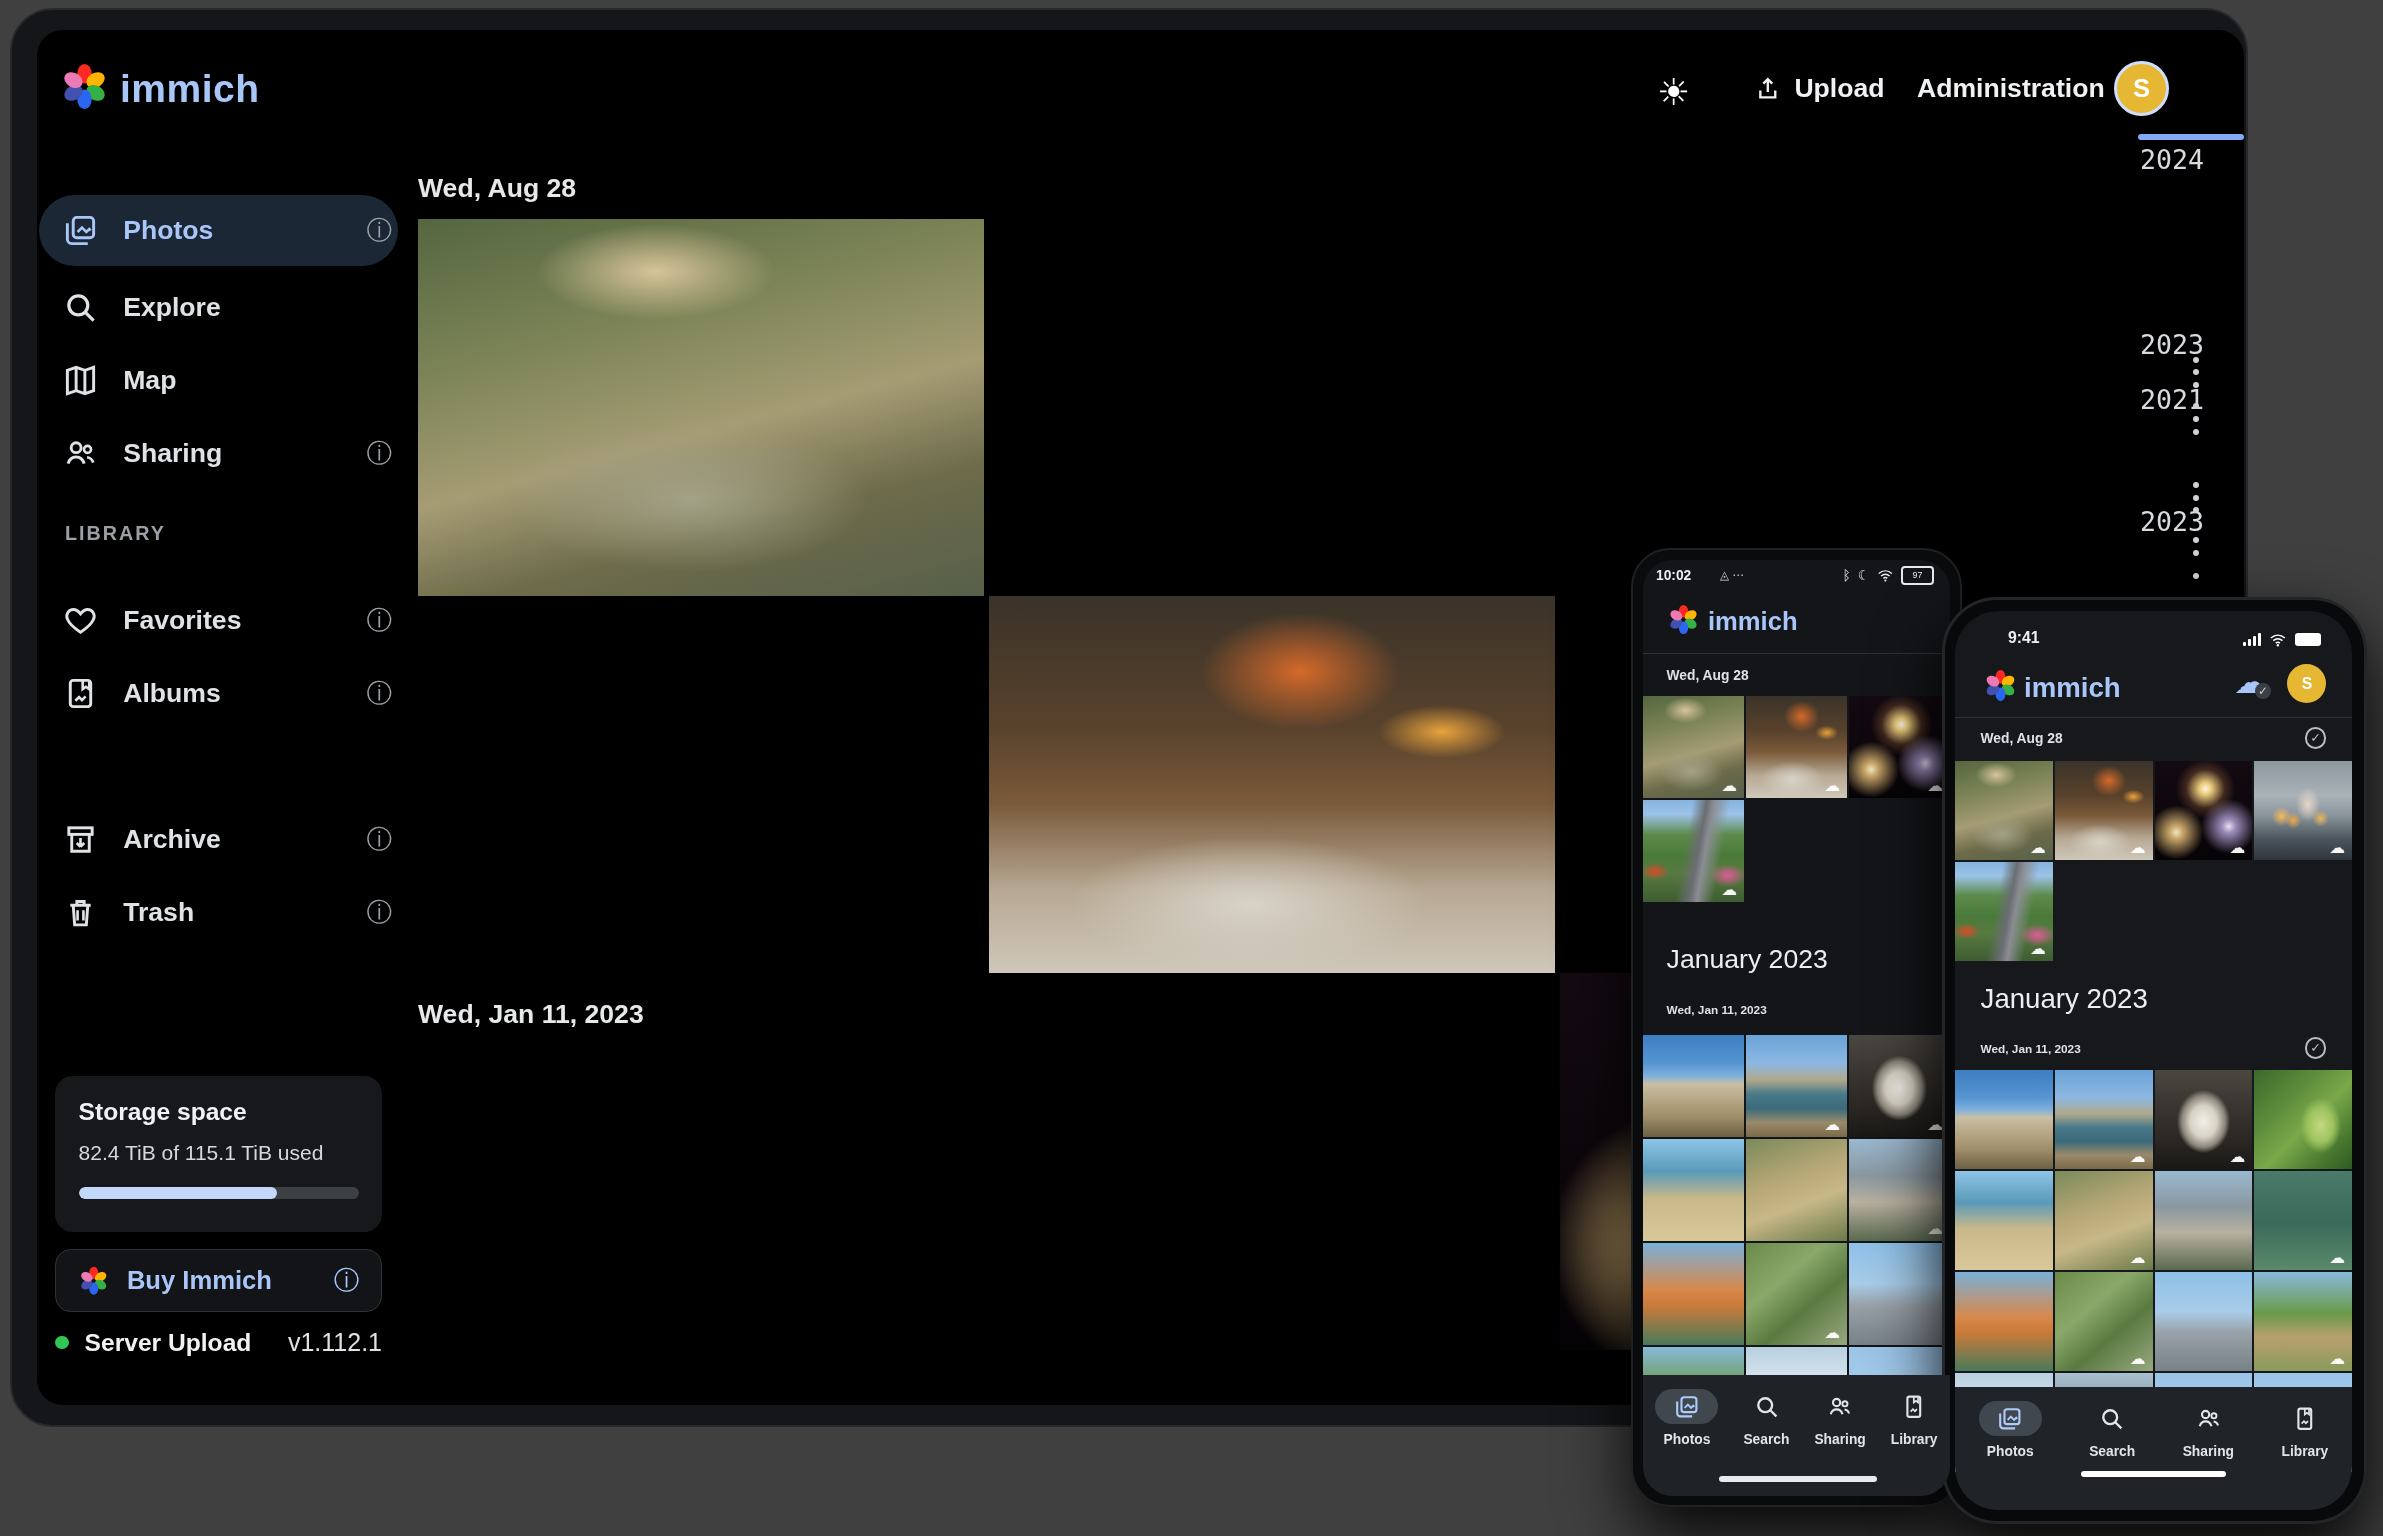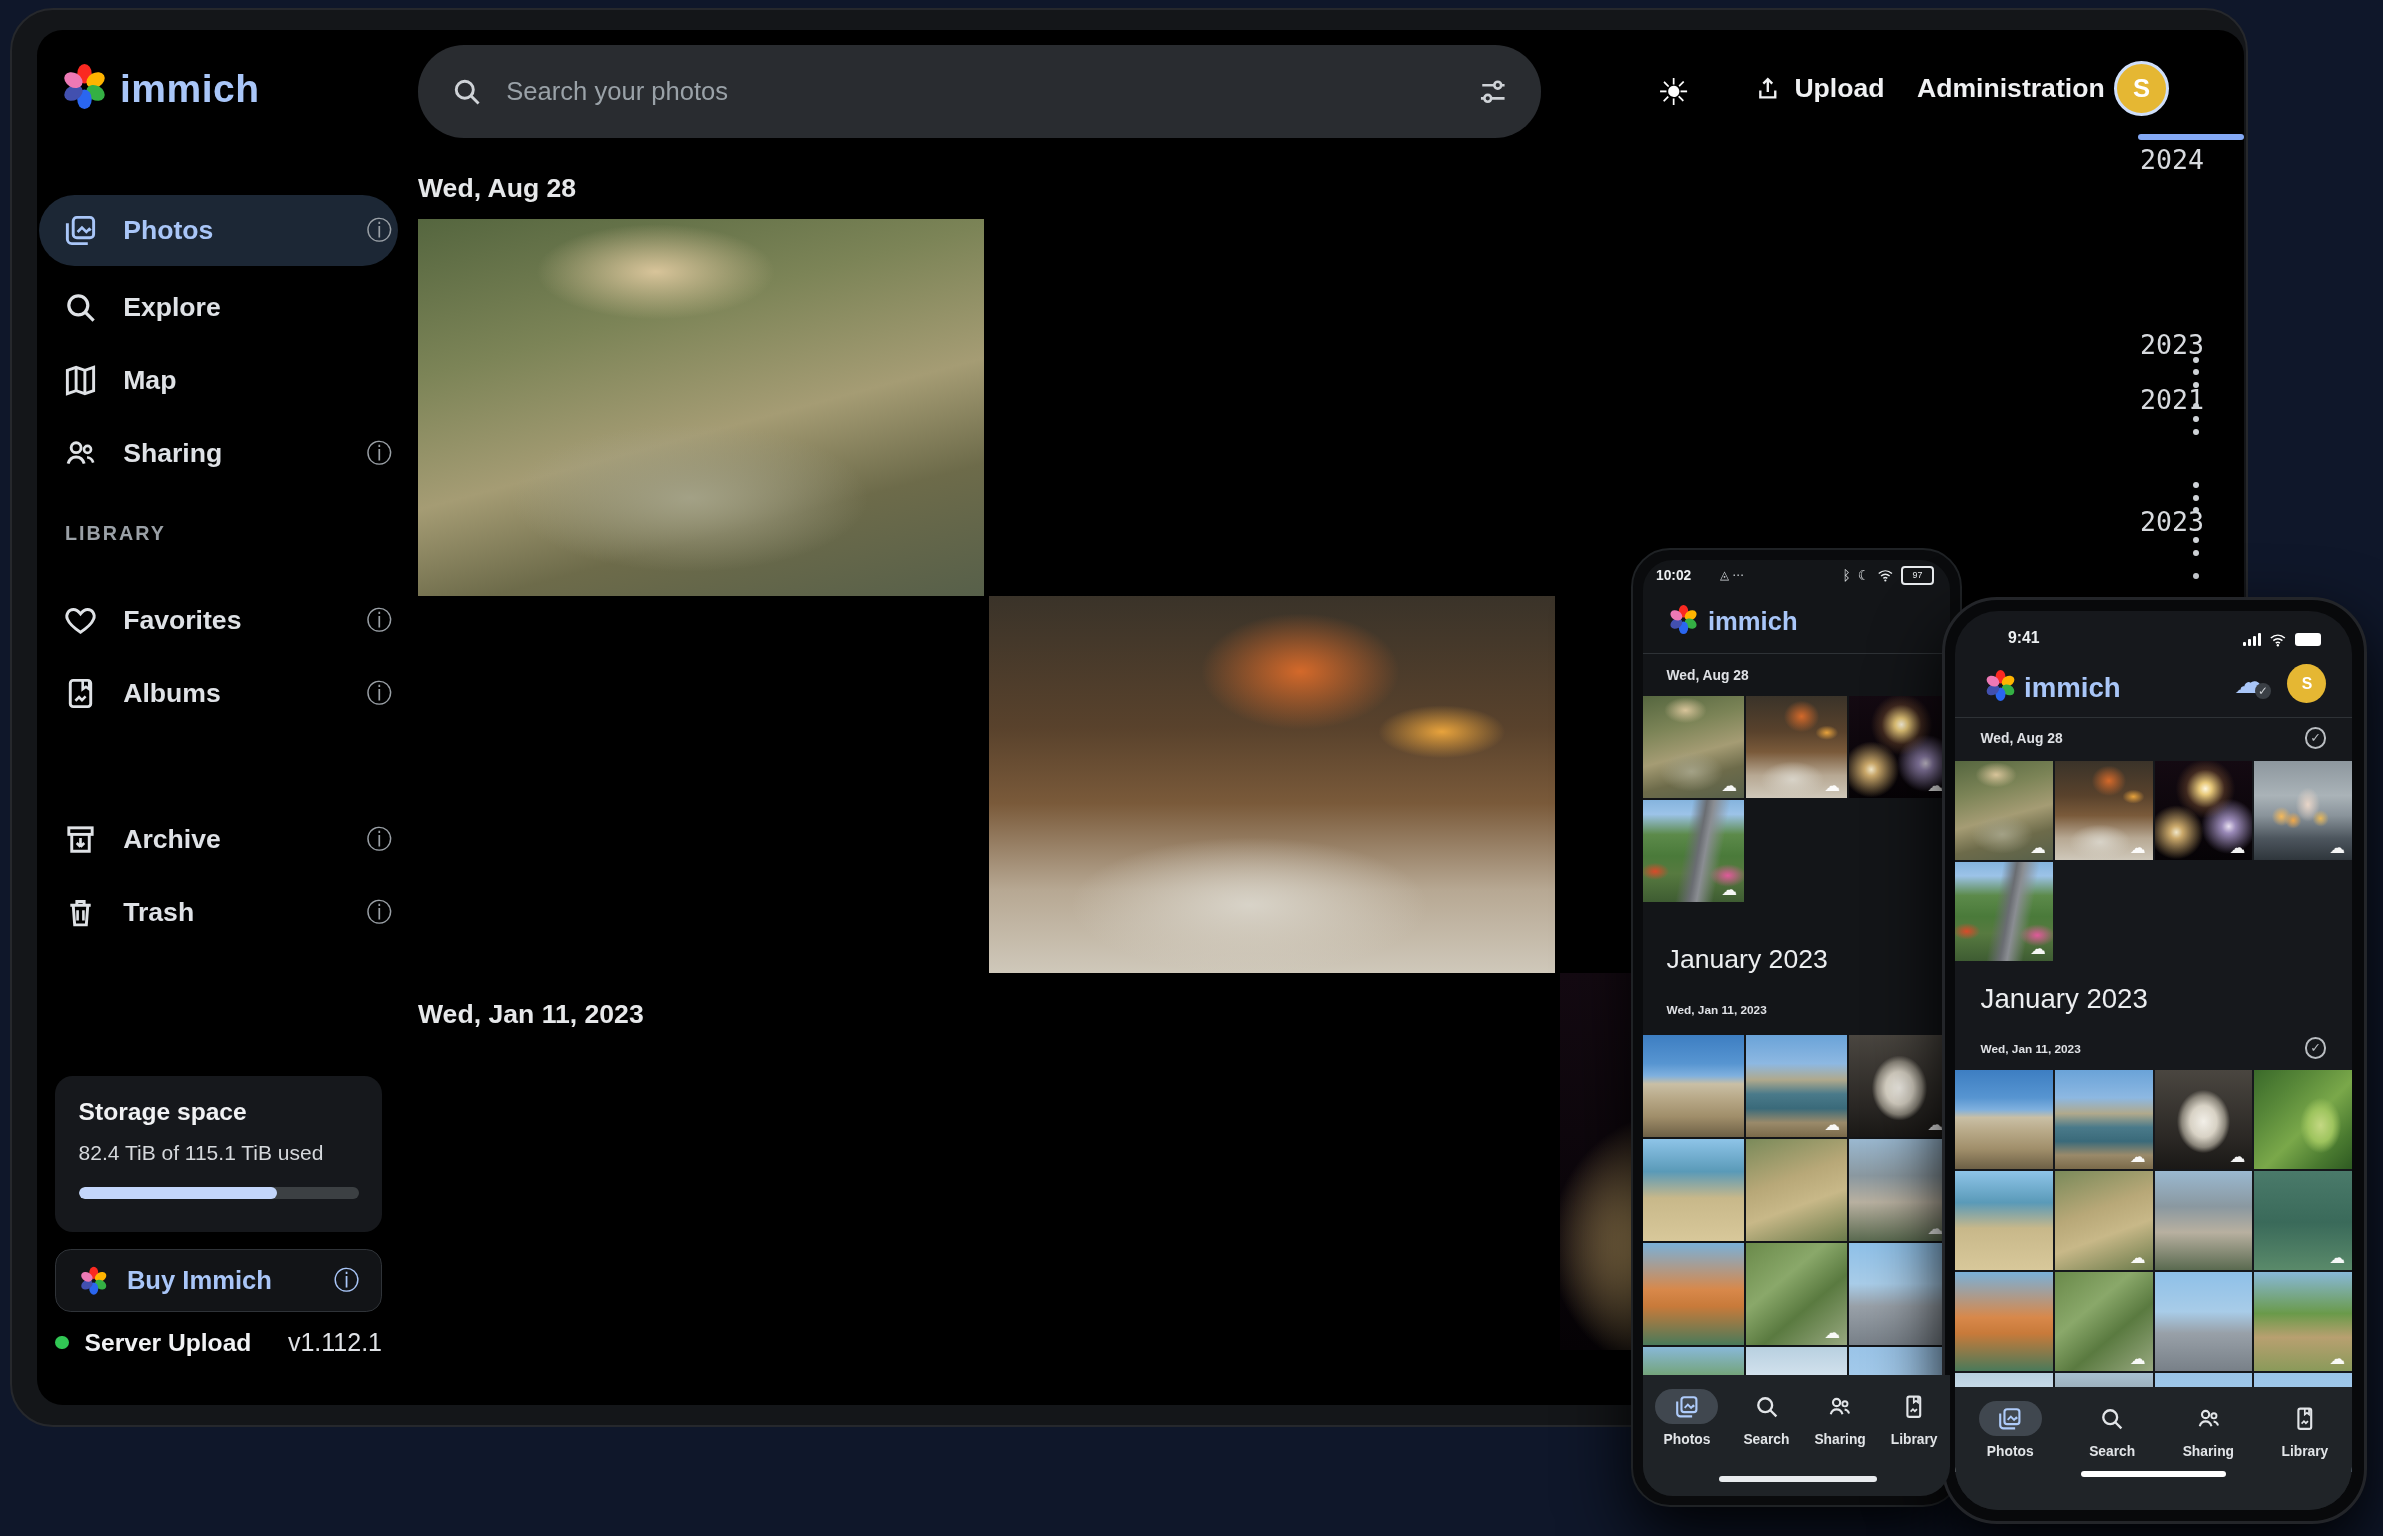--- a/index.html
+++ b/index.html
@@ -1,16 +1,16 @@
 <!DOCTYPE html>
 <html><head>
 <meta charset="utf-8">
 <style>
   html,body{margin:0;padding:0;background:#000;}
-  .canvas{position:relative;width:2384px;height:1537px;background:#0f172a;overflow:hidden;
+  .canvas{position:relative;width:2384px;height:1537px;background:#404040;overflow:hidden;
           font-family:"Liberation Sans",sans-serif;color:#e6e8ea;}
   .abs{position:absolute;}
   
   .frame{left:9.9px;top:7.9px;width:2238px;height:1419px;background:#141619;border-radius:43px;
          border:2px solid #26282c;box-sizing:border-box;}
   .screen{left:37px;top:29.6px;width:2207px;height:1375px;background:#000;border-radius:25.6px;}
   
   .logo-text{font-size:39px;font-weight:700;color:#a9c6f8;letter-spacing:0.5px;}
   .searchbar{left:418px;top:45px;width:1123px;height:93px;background:#292c30;border-radius:46px;
              display:flex;align-items:center;padding:0 33px;box-sizing:border-box;gap:21.7px;}
@@ -182,29 +182,20 @@
 <div class="canvas">
 
   <div class="abs frame"></div>
   <div class="abs screen"></div>
 
   <svg class="abs" style="left:59px;top:61px;width:51px;height:51px" viewBox="0 0 52 52" width="51" height="51">
       <use href="#flower"></use>
     </svg>
   <div class="abs logo-text" style="left:120px;top:67px">immich</div>
 
-  <div class="abs searchbar">
-    <svg style="width:31.5px;height:31.5px;color:#cfd3d7" viewBox="0 0 32 32" width="31.5" height="31.5">
-        <use href="#i-search"></use>
-      </svg>
-    <input placeholder="Search your photos" style="">
-    <svg style="width:31.5px;height:31.5px;color:#cfd3d7" viewBox="0 0 32 32" width="31.5" height="31.5">
-        <use href="#i-tune"></use>
-      </svg>
-  </div>
 
   <div class="abs" style="left:1657px;top:71px;font-size:37px;color:#fff">☀</div>
   <div class="abs navbtn" style="left:1755px;top:73px">
     <svg class="navic" style="color:#f0f1f3" viewBox="0 0 26 26" width="25.6" height="25.6">
         <use href="#i-upload"></use>
       </svg>
     <span>Upload</span>
   </div>
   <div class="abs navbtn" style="left:1917px;top:73px">
     <span>Administration</span>

